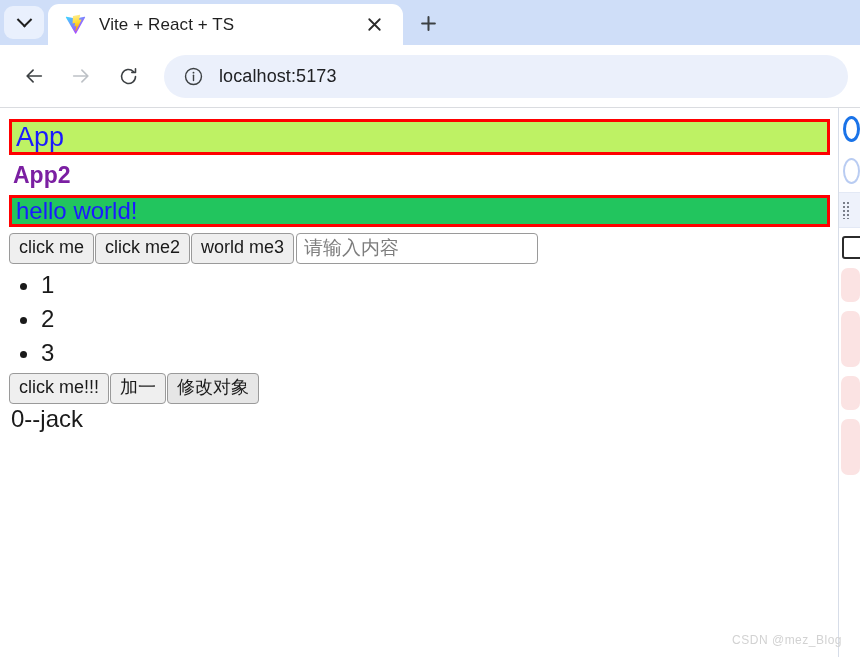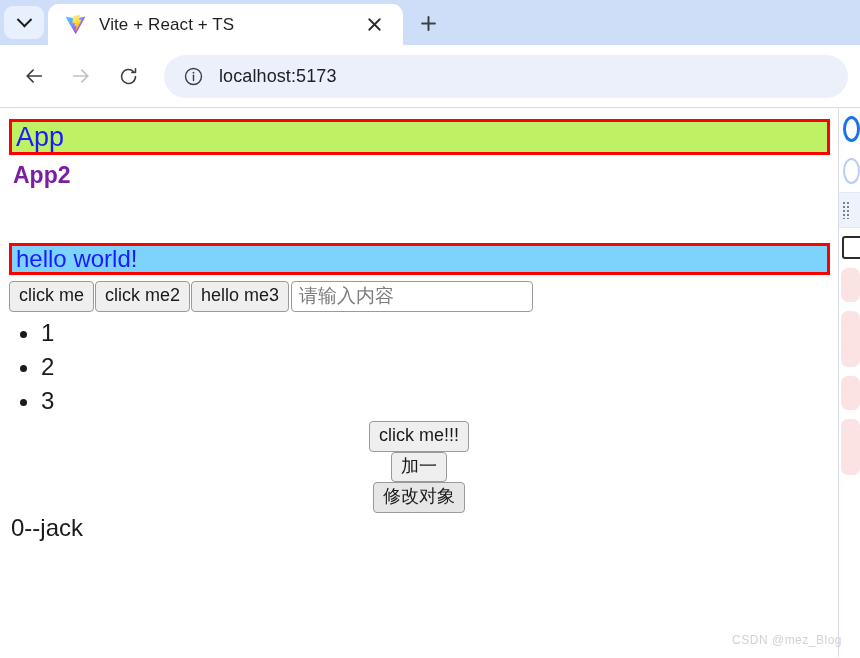--- a/index.html
+++ b/index.html
@@ -172,25 +172,24 @@
   .app2-title {
     color: #7b1fa2;
     font-size: 23px;
     font-weight: 700;
     line-height: 1;
     padding: 9px 0 8px 4px;
   }
 
   .hello-block {
     border: 3px solid #ff0000;
-    background: #7dd3fc;
+    background: #22c55e;
     height: 32px;
     display: flex;
     align-items: center;
-    margin-top: 48px;
   }
   .hello-text {
     color: #1a1aff;
     font-size: 24px;
     line-height: 1;
     padding-left: 4px;
   }
 
   
   .ctrl-row {
@@ -235,21 +234,20 @@
   ul.num-list li {
     font-size: 24px;
     color: #1a1a1a;
     line-height: 1.42;
   }
 
   .ctrl-row2 {
     display: flex;
     align-items: center;
     margin-top: 3px;
-    flex-direction: column;
   }
 
   .state-text {
     font-size: 24px;
     color: #1a1a1a;
     line-height: 1.25;
     margin-top: 0;
     padding-left: 2px;
   }
 
@@ -418,21 +416,21 @@
 
       <div class="app2-title">App2</div>
 
       <div class="hello-block">
         <span class="hello-text">hello world!</span>
       </div>
 
       <div class="ctrl-row">
         <button class="btn">click me</button>
         <button class="btn">click me2</button>
-        <button class="btn">hello me3</button>
+        <button class="btn">world me3</button>
         <input class="text-input" type="text" placeholder="请输入内容" style="">
       </div>
 
       <ul class="num-list">
         <li>1</li>
         <li>2</li>
         <li>3</li>
       </ul>
 
       <div class="ctrl-row2">

